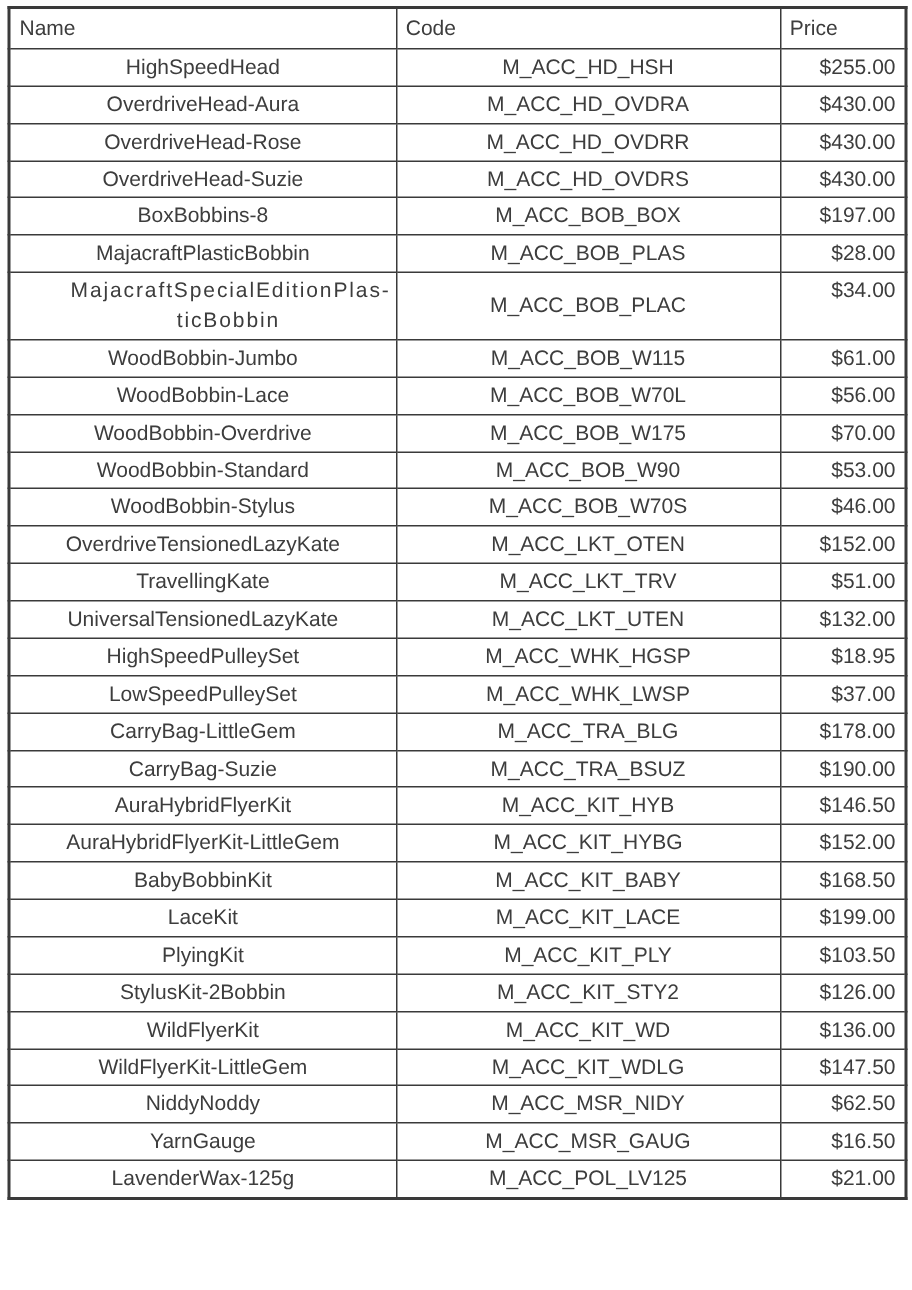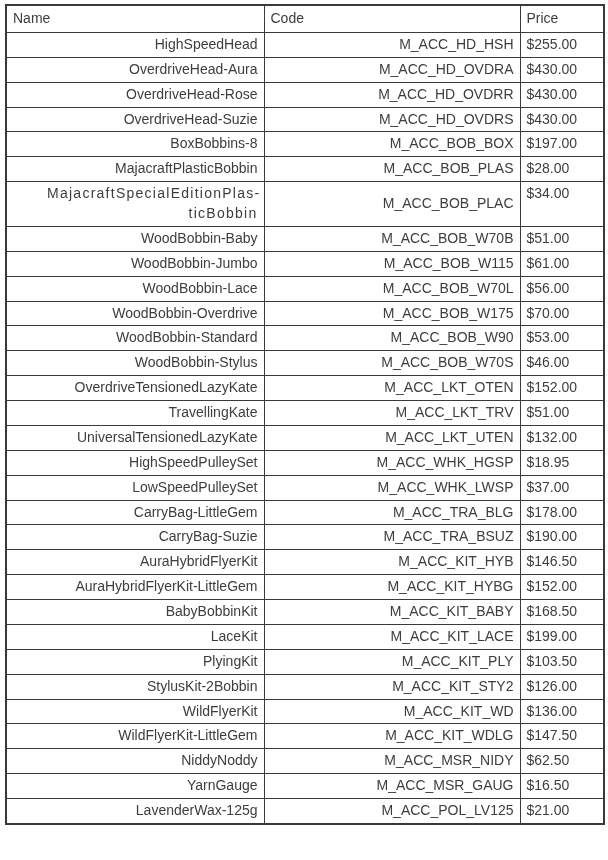--- a/index.html
+++ b/index.html
@@ -27,23 +27,23 @@
   col.col-price { width: 84px; }
   th, td {
     border: 1px solid #3a3a3a;
     padding: 2px 6px;
     font-weight: normal;
     line-height: 1.42;
     overflow: hidden;
   }
   th { text-align: left; padding-top: 3px; padding-bottom: 3px; }
   td { vertical-align: middle; }
-  .name-cell  { text-align: right;  vertical-align: top; white-space: pre-line; }
-  .code-cell  { text-align: right; }
-  .price-cell { vertical-align: top; }
+  .name-cell  { text-align: center;  vertical-align: top; white-space: pre-line; }
+  .code-cell  { text-align: center; }
+  .price-cell { text-align: right; vertical-align: top; }
   th.price-head { text-align: left; }
   .name-cell.two-line { letter-spacing: 0.09em; padding-left: 40px; }
 </style>
 </head>
 <body>
 
 <div class="page">
   <table class="price-table">
     <colgroup>
       <col class="col-name">
@@ -94,25 +94,20 @@
     <td class="price-cell">$28.00</td>
   </tr>
 
   <tr>
     <td class="name-cell two-line">MajacraftSpecialEditionPlas-
 ticBobbin</td>
     <td class="code-cell">M_ACC_BOB_PLAC</td>
     <td class="price-cell">$34.00</td>
   </tr>
 
-  <tr>
-    <td class="name-cell">WoodBobbin-Baby</td>
-    <td class="code-cell">M_ACC_BOB_W70B</td>
-    <td class="price-cell">$51.00</td>
-  </tr>
 
   <tr>
     <td class="name-cell">WoodBobbin-Jumbo</td>
     <td class="code-cell">M_ACC_BOB_W115</td>
     <td class="price-cell">$61.00</td>
   </tr>
 
   <tr>
     <td class="name-cell">WoodBobbin-Lace</td>
     <td class="code-cell">M_ACC_BOB_W70L</td>

